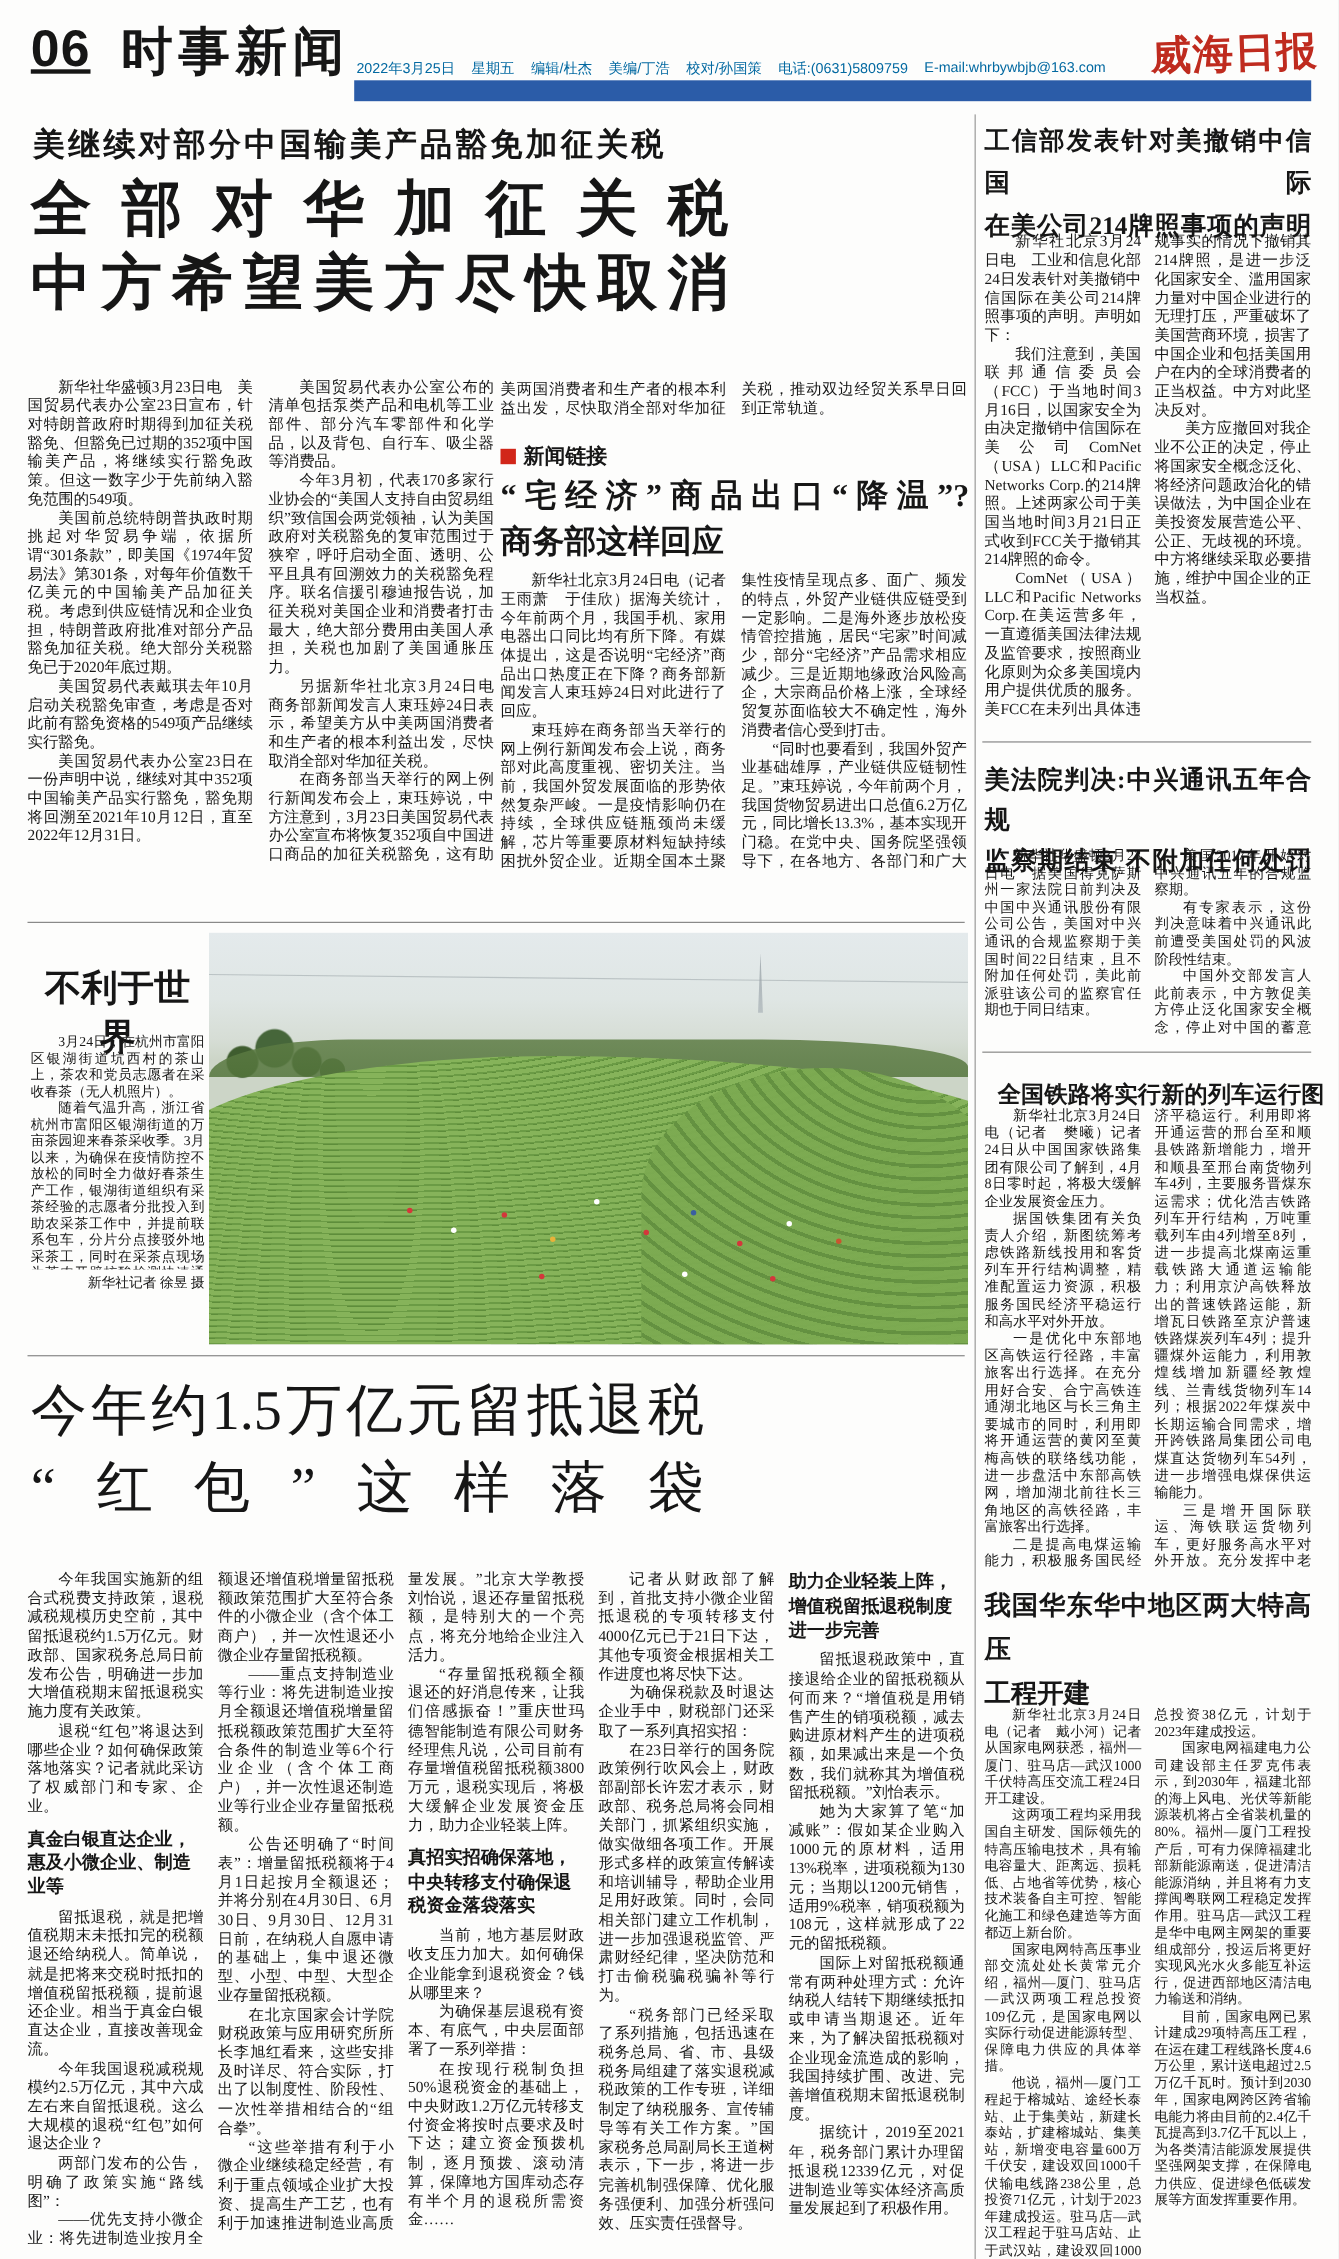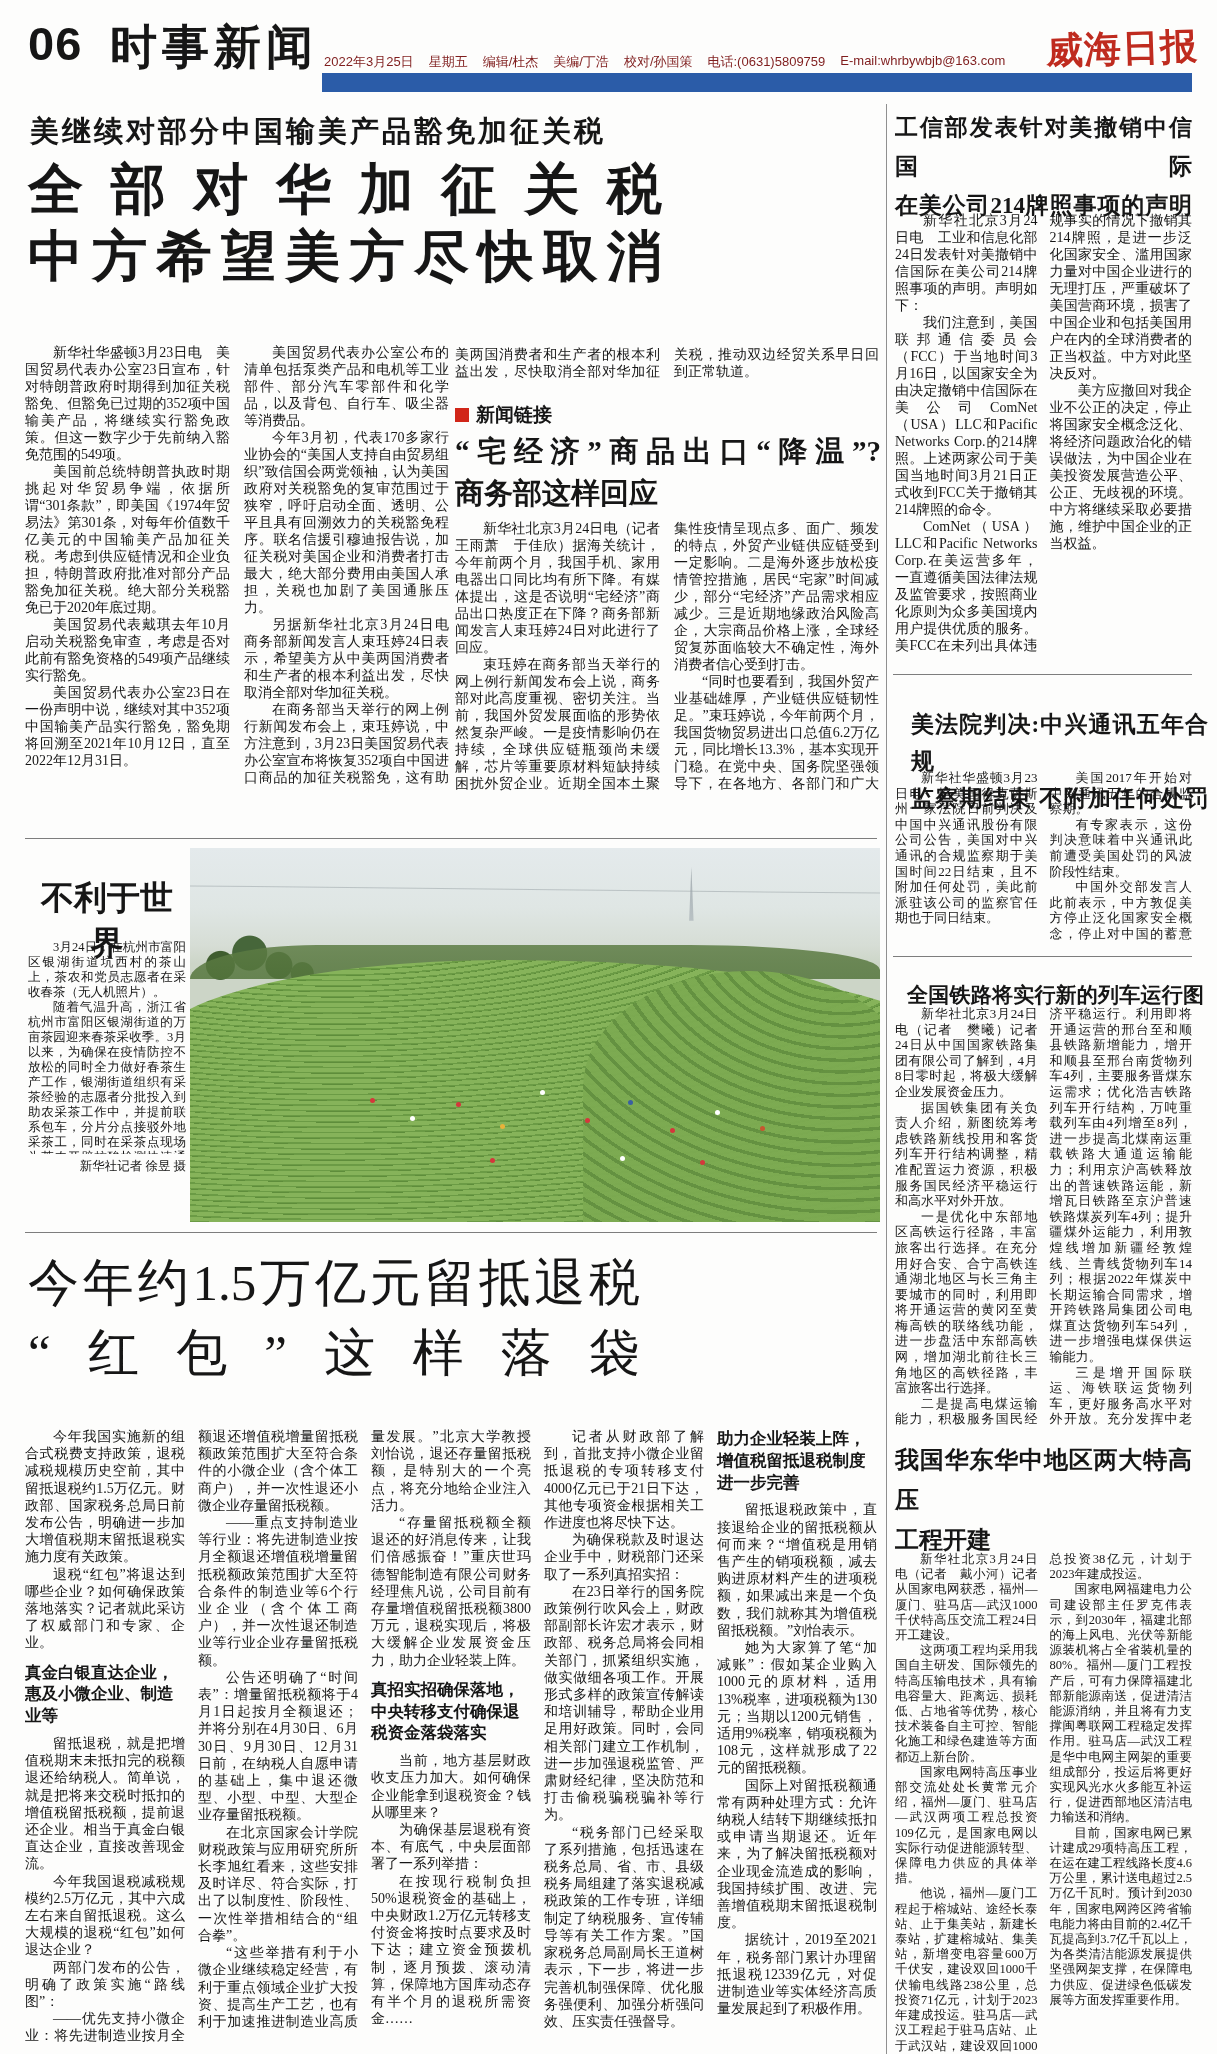--- a/index.html
+++ b/index.html
@@ -5,23 +5,23 @@
   html,body{margin:0;padding:0;background:#e9e9e9;}
   .page{position:relative;width:1217px;height:2054px;background:#fdfdfc;overflow:hidden;
         font-family:"Liberation Serif",serif;color:#161616;margin:0 auto;}
   .abs{position:absolute;}
   p{margin:0;text-indent:2em;text-align:justify;}
   .cols{column-fill:auto;overflow:hidden;}
   .jl{display:block;text-align:justify;text-align-last:justify;}
   .sans{font-family:"Liberation Sans",sans-serif;}
 
   
-  .pageno{left:28px;top:16px;font-size:47px;font-weight:bold;letter-spacing:1px;}
+  .pageno{left:28px;top:16px;font-size:47px;font-weight:bold;letter-spacing:1px;text-decoration:underline;}
   .section{left:110px;top:16px;font-size:47px;font-weight:900;letter-spacing:5px;}
-  .dateline{left:324px;top:53px;font-size:13px;color:#7f1d1d;display:flex;gap:15px;white-space:nowrap;}
+  .dateline{left:324px;top:53px;font-size:13px;color:#0369a1;display:flex;gap:15px;white-space:nowrap;}
   .bluebar{left:322px;top:73px;width:870px;height:19px;}
   .masthead{left:1046px;top:24px;width:152px;font-size:37px;font-weight:bold;
             font-family:"DejaVu Serif",serif;transform:rotate(-2deg);letter-spacing:1px;}
   .vrule{left:886px;top:104px;width:1px;height:1950px;background:#909090;}
   .hrule{height:1px;background:#7d7d7d;}
 
   
   .lead-kicker{left:30px;top:112px;font-size:29px;font-weight:600;letter-spacing:3px;}
   .lead-title{left:28px;top:156px;width:634px;font-size:55px;line-height:1.22;font-weight:bold;}
   .lead-cols{left:25px;top:344px;width:424px;height:458px;column-count:2;column-gap:14px;
@@ -205,21 +205,21 @@
     <div class="abs ra a1b cols">
         <p>新华社北京3月24日电　工业和信息化部24日发表针对美撤销中信国际在美公司214牌照事项的声明。声明如下：</p>
         <p>我们注意到，美国联邦通信委员会（FCC）于当地时间3月16日，以国家安全为由决定撤销中信国际在美公司ComNet（USA）LLC和Pacific Networks Corp.的214牌照。上述两家公司于美国当地时间3月21日正式收到FCC关于撤销其214牌照的命令。</p>
         <p>ComNet（USA）LLC和Pacific Networks Corp.在美运营多年，一直遵循美国法律法规及监管要求，按照商业化原则为众多美国境内用户提供优质的服务。美FCC在未列出具体违规事实的情况下撤销其214牌照，是进一步泛化国家安全、滥用国家力量对中国企业进行的无理打压，严重破坏了美国营商环境，损害了中国企业和包括美国用户在内的全球消费者的正当权益。中方对此坚决反对。</p>
         <p>美方应撤回对我企业不公正的决定，停止将国家安全概念泛化、将经济问题政治化的错误做法，为中国企业在美投资发展营造公平、公正、无歧视的环境。中方将继续采取必要措施，维护中国企业的正当权益。</p>
       </div>
   </article>
   <div class="abs hrule rr1"></div>
 
   <article>
-    <h2 class="abs ra ra-title a2t" style="margin:16px;">
+    <h2 class="abs ra ra-title a2t" style="margin:0;">
       <span class="jl">美法院判决:中兴通讯五年合规</span>
       <span class="jl">监察期结束 不附加任何处罚</span>
     </h2>
     <div class="abs ra a2b cols">
         <p>新华社华盛顿3月23日电　据美国得克萨斯州一家法院日前判决及中国中兴通讯股份有限公司公告，美国对中兴通讯的合规监察期于美国时间22日结束，且不附加任何处罚，美此前派驻该公司的监察官任期也于同日结束。</p>
         <p>美国2017年开始对中兴通讯五年的合规监察期。</p>
         <p>有专家表示，这份判决意味着中兴通讯此前遭受美国处罚的风波阶段性结束。</p>
         <p>中国外交部发言人此前表示，中方敦促美方停止泛化国家安全概念，停止对中国的蓄意抹黑指责，停止对中国特定企业的无理打压，为中国企业在美正常经营提供公平、公正、非歧视的环境。</p>
       </div>
   </article>

